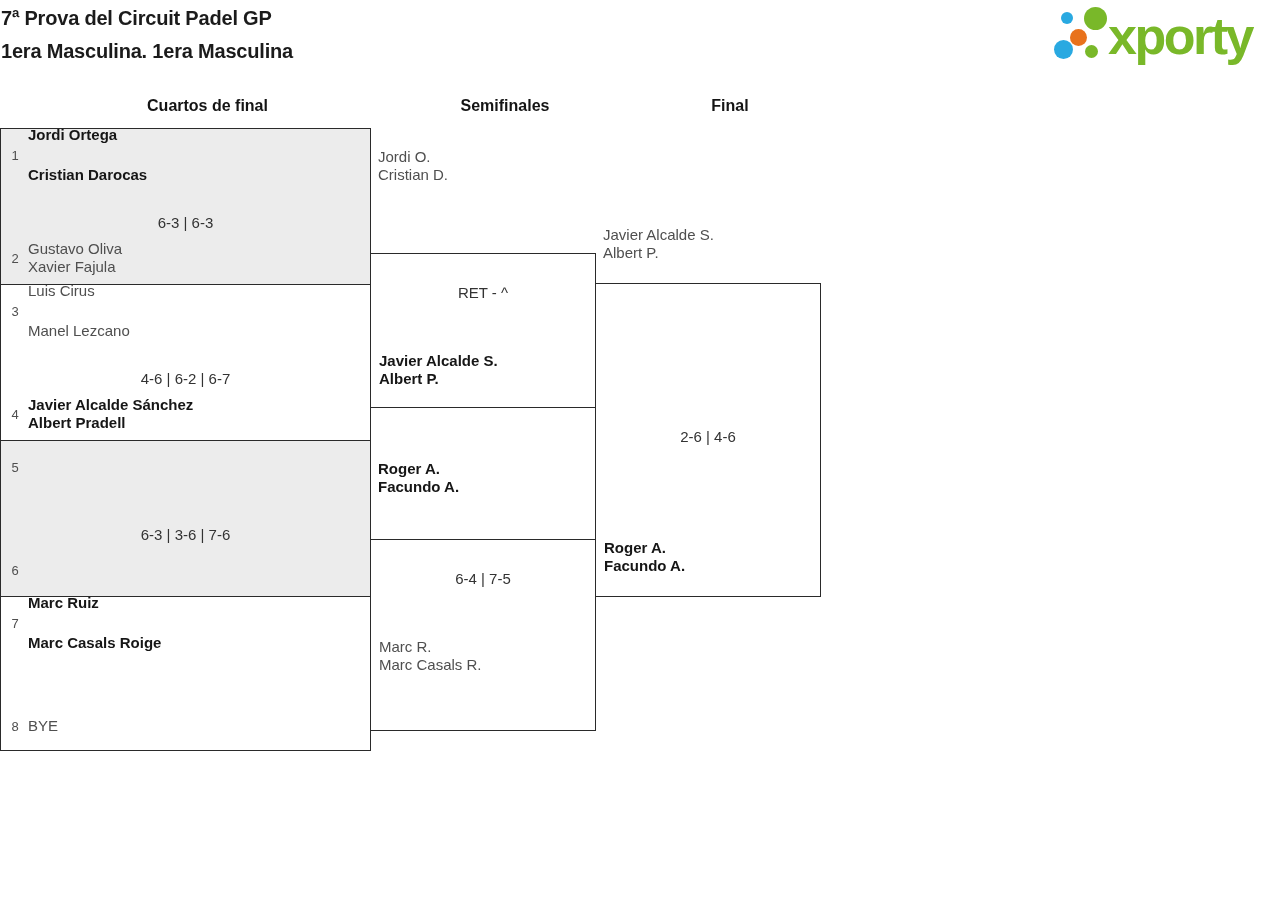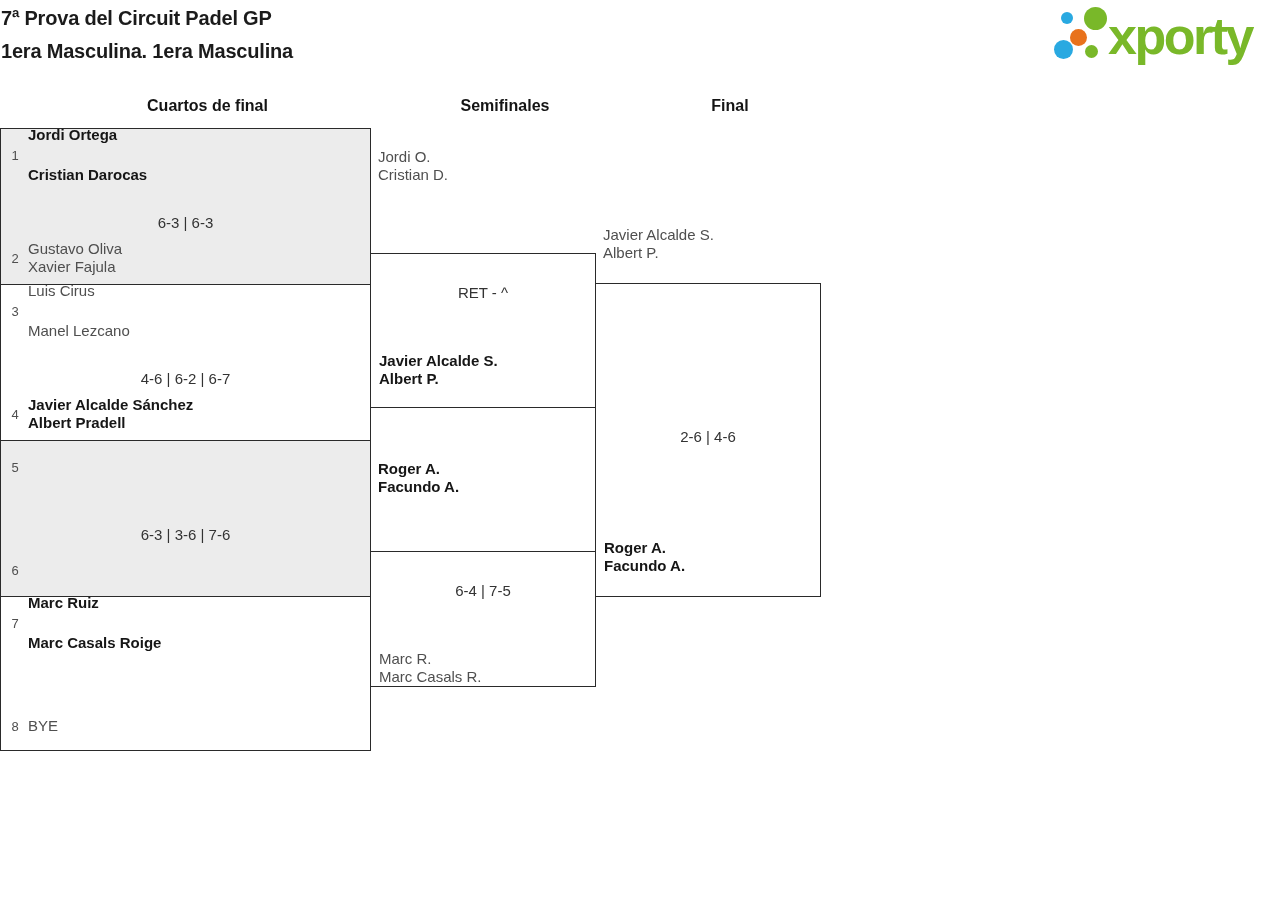--- a/index.html
+++ b/index.html
@@ -34,21 +34,21 @@
   .match.shaded { background:#ececec; }
 
   .qf  { left:0; width:371px; }
   .qf1 { top:128px; height:157px; }
   .qf2 { top:284px; height:157px; }
   .qf3 { top:440px; height:157px; }
   .qf4 { top:596px; height:155px; }
 
   .sf  { left:370px; width:226px;margin-top:47px; }
   .sf1 { top:206px; height:155px; }
-  .sf2 { top:504px; height:136px; }
+  .sf2 { top:492px; height:192px; }
 
   .fin { left:595px; width:226px; top:283px; height:314px; }
 
   
   .seed { position:absolute; left:6px; width:16px; height:36px; display:flex;
           align-items:center; justify-content:center; font-size:13px; color:#4f4f4f; }
   .seed.s-top    { top:8px; }
   .seed.s-bottom { top:111px; }
 
   .team { display:flex; flex-direction:column; justify-content:center;

